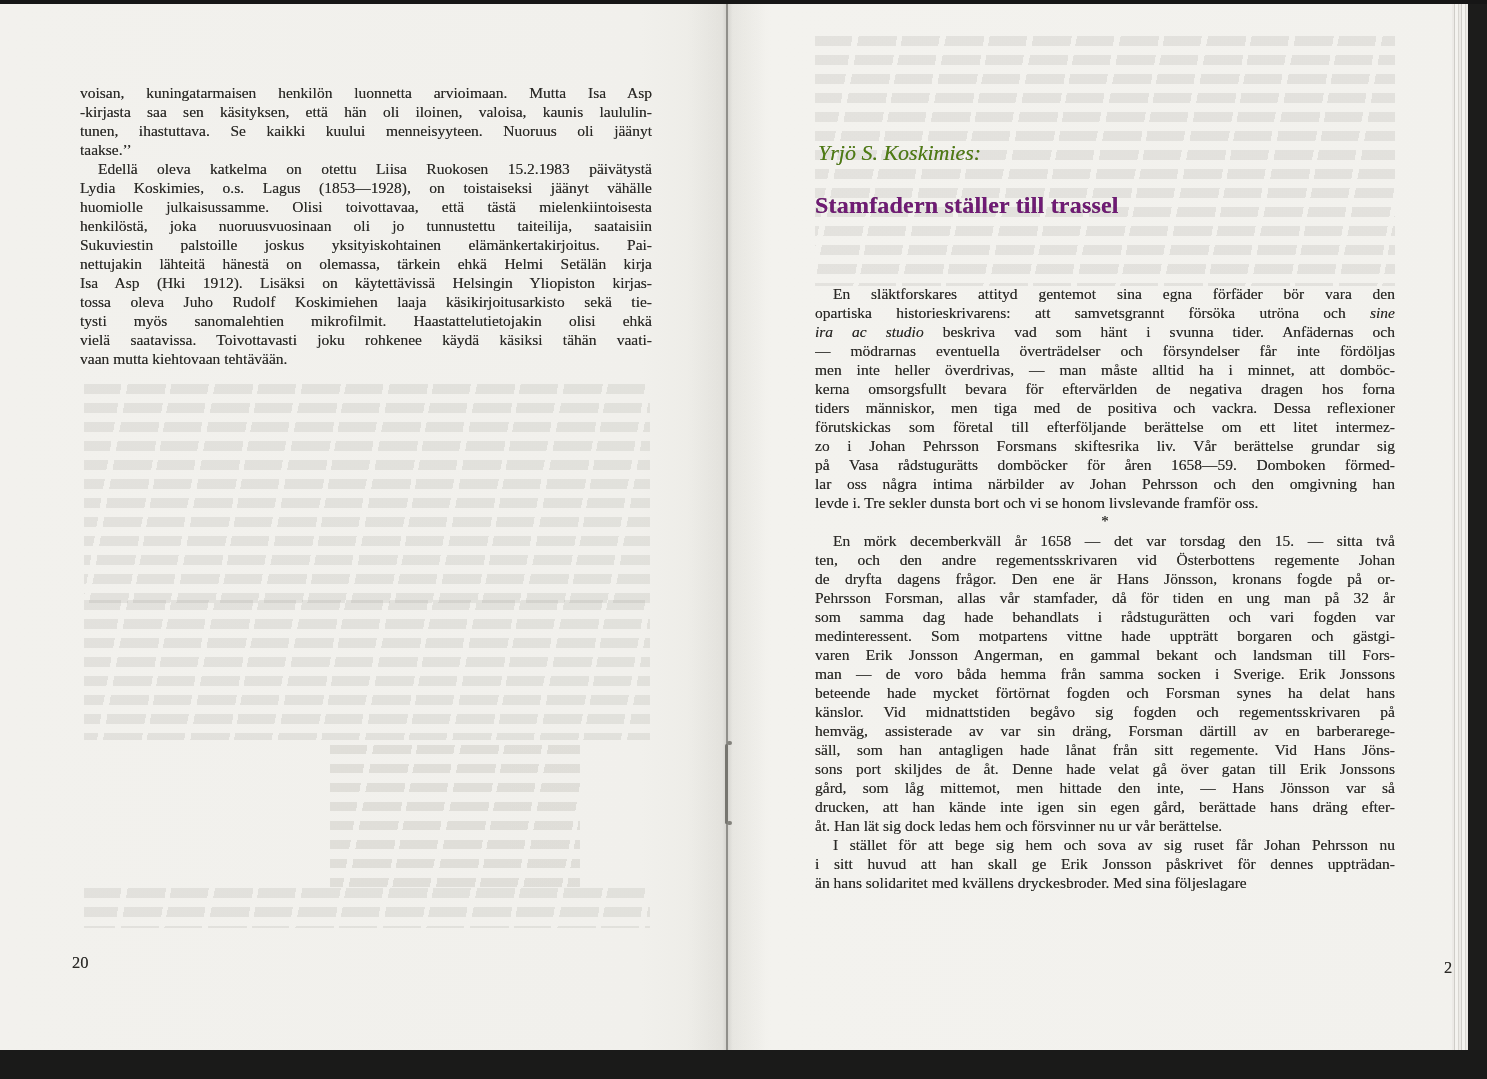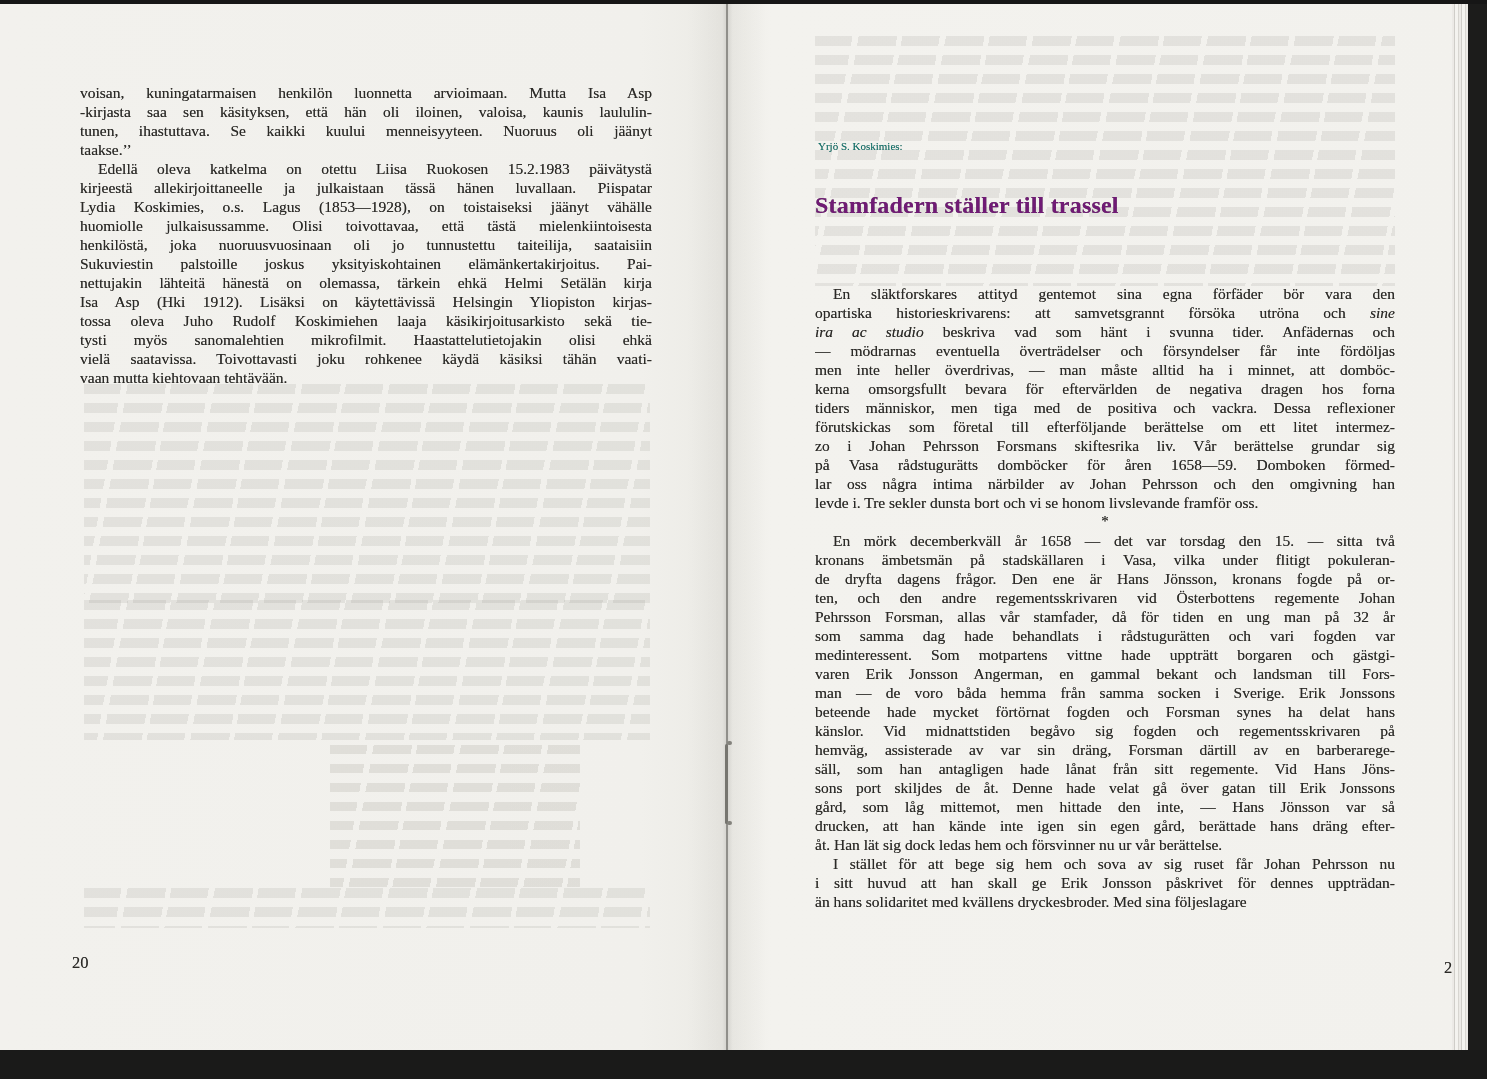--- a/index.html
+++ b/index.html
@@ -28,21 +28,21 @@
   
   .body-text{position:absolute;color:#2b2a27;}
   .line{
     height:19px;line-height:19px;font-size:15.5px;overflow:hidden;
     text-align:justify;text-align-last:justify;
     text-shadow:0 0 .5px rgba(43,42,39,.65);
   }
   .line.end{text-align-last:left;}
   .line.ind{text-indent:18px;}
   .line.sep{text-align:center;text-align-last:center;font-size:15px;}
-  .byline{position:absolute;font-size:11px;color:#0f766e;text-shadow:0 0 .5px rgba(43,42,39,.5);}
+  .byline{position:absolute;font-style:italic;font-size:22px;color:#4d7c0f;text-shadow:0 0 .5px rgba(43,42,39,.5);}
   .title{position:absolute;font-weight:bold;font-size:24px;letter-spacing:.2px;color:#701a75;text-shadow:0 0 .6px rgba(30,30,28,.6);}
   .pagenum{position:absolute;font-size:16.5px;color:#2b2a27;text-shadow:0 0 .5px rgba(43,42,39,.6);}
   
   .ghost{
     position:absolute;filter:blur(.7px);pointer-events:none;
     background:repeating-linear-gradient(to bottom,rgba(126,123,114,0.13) 0 10px,rgba(126,123,114,0) 10px 19px);
     -webkit-mask-image:repeating-linear-gradient(100deg,#000 0 37px,transparent 37px 43px,#000 43px 81px,transparent 81px 86px);
     mask-image:repeating-linear-gradient(100deg,#000 0 37px,transparent 37px 43px,#000 43px 81px,transparent 81px 86px);
   }
   .ghost.poem{background:repeating-linear-gradient(to bottom,rgba(122,119,110,0.15) 0 9px,rgba(122,119,110,0) 9px 19px);}
@@ -66,21 +66,20 @@
   <div class="abs" id="staple"></div>
   <div class="abs staple-dot" style="left:727px;top:741px;"></div>
   <div class="abs staple-dot" style="left:727px;top:821px;"></div>
 
   <div class="body-text" style="left:80px;top:83px;width:572px;">
       <div class="line">voisan, kuningatarmaisen henkilön luonnetta arvioimaan. Mutta Isa Asp</div>
       <div class="line">-kirjasta saa sen käsityksen, että hän oli iloinen, valoisa, kaunis laululin-</div>
       <div class="line">tunen, ihastuttava. Se kaikki kuului menneisyyteen. Nuoruus oli jäänyt</div>
       <div class="line end">taakse.’’</div>
       <div class="line ind">Edellä oleva katkelma on otettu Liisa Ruokosen 15.2.1983 päivätystä</div>
-      <div class="line">kirjeestä allekirjoittaneelle ja julkaistaan tässä hänen luvallaan. Piispatar</div>
       <div class="line">Lydia Koskimies, o.s. Lagus (1853—1928), on toistaiseksi jäänyt vähälle</div>
       <div class="line">huomiolle julkaisussamme. Olisi toivottavaa, että tästä mielenkiintoisesta</div>
       <div class="line">henkilöstä, joka nuoruusvuosinaan oli jo tunnustettu taiteilija, saataisiin</div>
       <div class="line">Sukuviestin palstoille joskus yksityiskohtainen elämänkertakirjoitus. Pai-</div>
       <div class="line">nettujakin lähteitä hänestä on olemassa, tärkein ehkä Helmi Setälän kirja</div>
       <div class="line">Isa Asp (Hki 1912). Lisäksi on käytettävissä Helsingin Yliopiston kirjas-</div>
       <div class="line">tossa oleva Juho Rudolf Koskimiehen laaja käsikirjoitusarkisto sekä tie-</div>
       <div class="line">tysti myös sanomalehtien mikrofilmit. Haastattelutietojakin olisi ehkä</div>
       <div class="line">vielä saatavissa. Toivottavasti joku rohkenee käydä käsiksi tähän vaati-</div>
       <div class="line end">vaan mutta kiehtovaan tehtävään.</div>
@@ -97,23 +96,22 @@
       <div class="line">men inte heller överdrivas, — man måste alltid ha i minnet, att domböc-</div>
       <div class="line">kerna omsorgsfullt bevara för eftervärlden de negativa dragen hos forna</div>
       <div class="line">tiders människor, men tiga med de positiva och vackra. Dessa reflexioner</div>
       <div class="line">förutskickas som företal till efterföljande berättelse om ett litet intermez-</div>
       <div class="line">zo i Johan Pehrsson Forsmans skiftesrika liv. Vår berättelse grundar sig</div>
       <div class="line">på Vasa rådstugurätts domböcker för åren 1658—59. Domboken förmed-</div>
       <div class="line">lar oss några intima närbilder av Johan Pehrsson och den omgivning han</div>
       <div class="line end">levde i. Tre sekler dunsta bort och vi se honom livslevande framför oss.</div>
       <div class="line sep">*</div>
       <div class="line ind">En mörk decemberkväll år 1658 — det var torsdag den 15. — sitta två</div>
-      <div class="line">kronans ämbetsmän på stadskällaren i Vasa, vilka under flitigt pokuleran-</div>
+      <div class="line">ten, och den andre regementsskrivaren vid Österbottens regemente Johan</div>
       <div class="line">de dryfta dagens frågor. Den ene är Hans Jönsson, kronans fogde på or-</div>
-      <div class="line">ten, och den andre regementsskrivaren vid Österbottens regemente Johan</div>
       <div class="line">Pehrsson Forsman, allas vår stamfader, då för tiden en ung man på 32 år</div>
       <div class="line">som samma dag hade behandlats i rådstugurätten och vari fogden var</div>
       <div class="line">medinteressent. Som motpartens vittne hade uppträtt borgaren och gästgi-</div>
       <div class="line">varen Erik Jonsson Angerman, en gammal bekant och landsman till Fors-</div>
       <div class="line">man — de voro båda hemma från samma socken i Sverige. Erik Jonssons</div>
       <div class="line">beteende hade mycket förtörnat fogden och Forsman synes ha delat hans</div>
       <div class="line">känslor. Vid midnattstiden begåvo sig fogden och regementsskrivaren på</div>
       <div class="line">hemväg, assisterade av var sin dräng, Forsman därtill av en barberarege-</div>
       <div class="line">säll, som han antagligen hade lånat från sitt regemente. Vid Hans Jöns-</div>
       <div class="line">sons port skiljdes de åt. Denne hade velat gå över gatan till Erik Jonssons</div>

